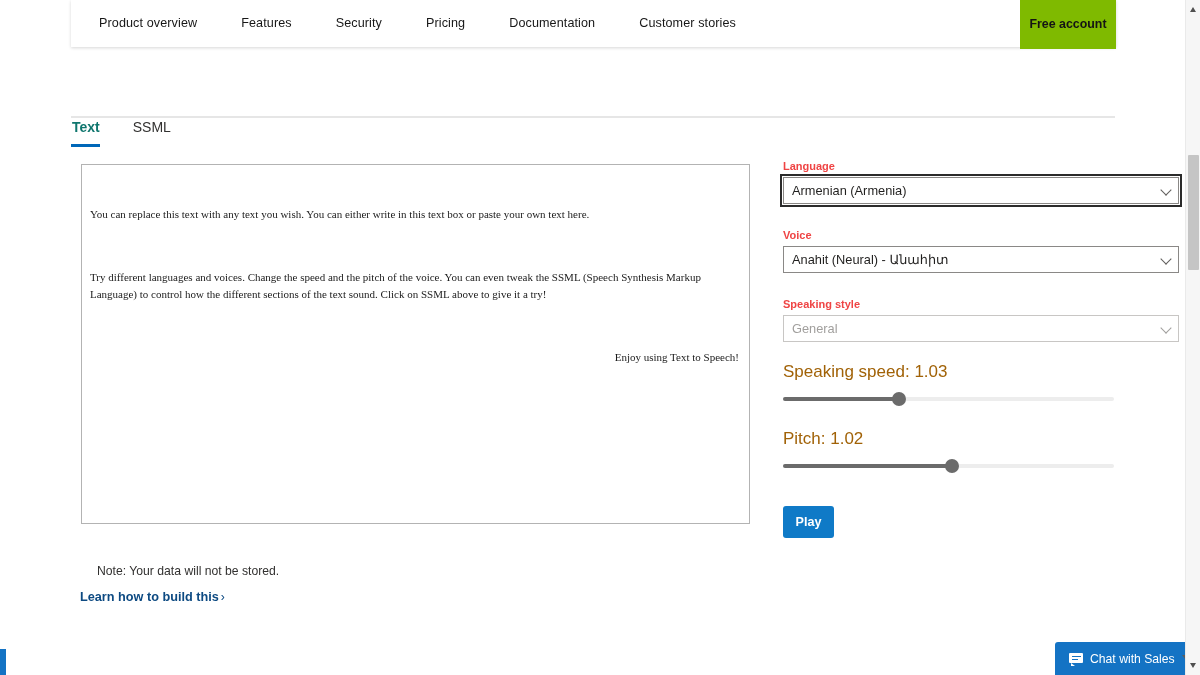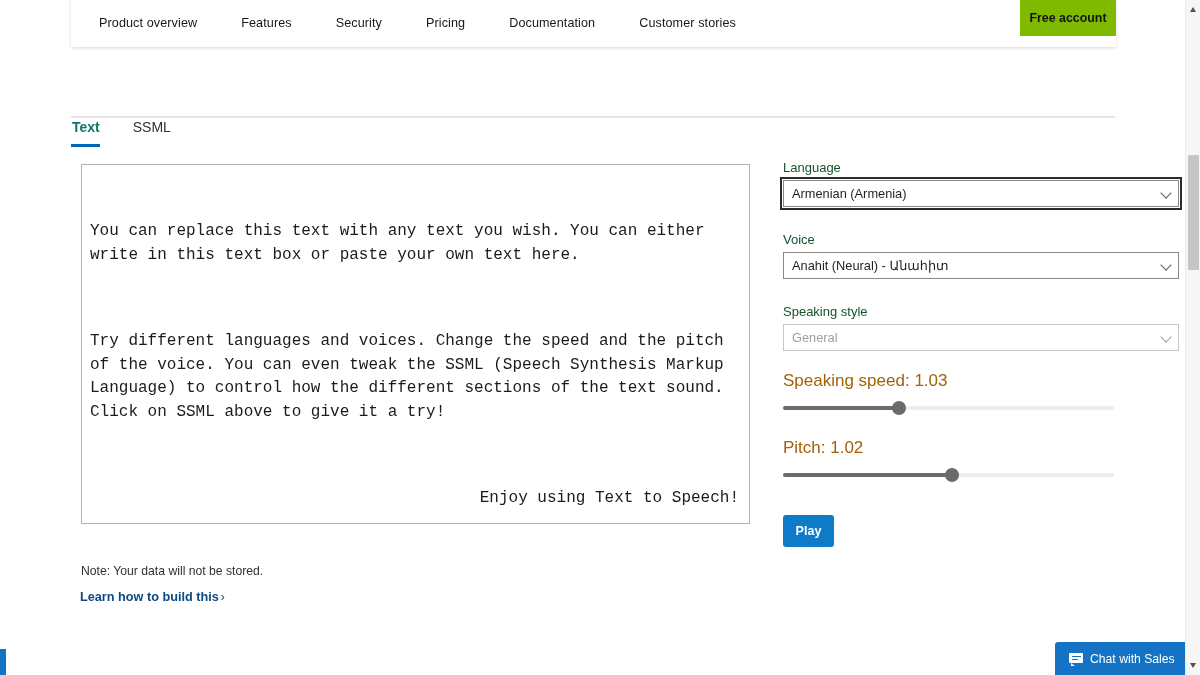--- a/index.html
+++ b/index.html
@@ -26,21 +26,21 @@
   .nav-link {
     font-size: 12.6px; color: #171717; padding: 0 16px;
     line-height: 47px; white-space: nowrap; cursor: pointer;
     letter-spacing: .1px;
   }
   .nav-spacer { flex: 1; }
   .free-account {
     width: 96px; background: #7FBA00; color: #141414;
     font-size: 12.4px; font-weight: 600;
     display: flex; align-items: center; justify-content: center;
-    cursor: pointer; align-self: stretch; height: 36px;
+    cursor: pointer; align-self: stretch; height: 49px;
     text-align: center; line-height: 1.2;
   }
 
   
   .tabs-wrap { position: absolute; left: 71px; top: 78px; width: 1044px; }
   .tabs { display: flex; align-items: flex-end; gap: 0; }
   .tab {
     font-size: 14px; color: #323130; padding: 0 10px 11px 1px;
     margin-right: 22px; cursor: pointer; position: relative;
   }
@@ -53,43 +53,43 @@
     position: absolute; left: 71px; top: 116px; width: 1044px; height: 2px;
     background: #e6e6e6;
   }
 
   
   .editor {
     position: absolute; left: 81px; top: 164px;
     width: 669px; height: 360px;
     border: 1px solid #b3b3b3; background: #fff;
     padding: 8px 10px 0 8px;
-    font-size: 16px; line-height: 1.48; color: #1b1b1b;
+    font-size: 11px; line-height: 1.48; color: #1b1b1b;
     overflow: hidden; resize: none; outline: none;
-    font-family: Liberation Mono, monospace;
+    font-family: Liberation Serif, serif;
     white-space: pre-wrap;
   }
   .editor p { margin: 0 0 15px 0; }
   .editor p:last-child { margin-bottom: 0; text-align: right; }
 
   .note {
-    position: absolute; left: 81px; top: 564px;
+    position: absolute; left: 97px; top: 564px;
     font-size: 12.2px; color: #323130;
   }
   .learn-link {
     position: absolute; left: 80px; top: 590px;
     font-size: 12.7px; font-weight: 700; color: #0d4a82;
     cursor: pointer; text-decoration: none;
   }
   .learn-link .chev { font-weight: 400; font-size: 12px; margin-left: 2px; }
 
   
   .panel { position: absolute; left: 783px; top: 160px; width: 332px; }
   .field-label {
-    font-size: 13px; color: #14532d; margin-bottom: 5px; display: block;
+    font-size: 11px; color: #ef4444; margin-bottom: 5px; display: block; font-weight: bold;
   }
   .select-box {
     position: relative; width: 396px; height: 27px;
     border: 1px solid #8a8886; background: #fff;
     display: flex; align-items: center; padding: 0 26px 0 8px;
     font-size: 12.8px; color: #201f1e; cursor: pointer;
   }
   .select-box.focused { outline: 2px solid #2b2b2b; outline-offset: 1px; }
   .select-box.disabled { color: #a19f9d; border-color: #c8c6c4; cursor: default; }
   .chevron {

